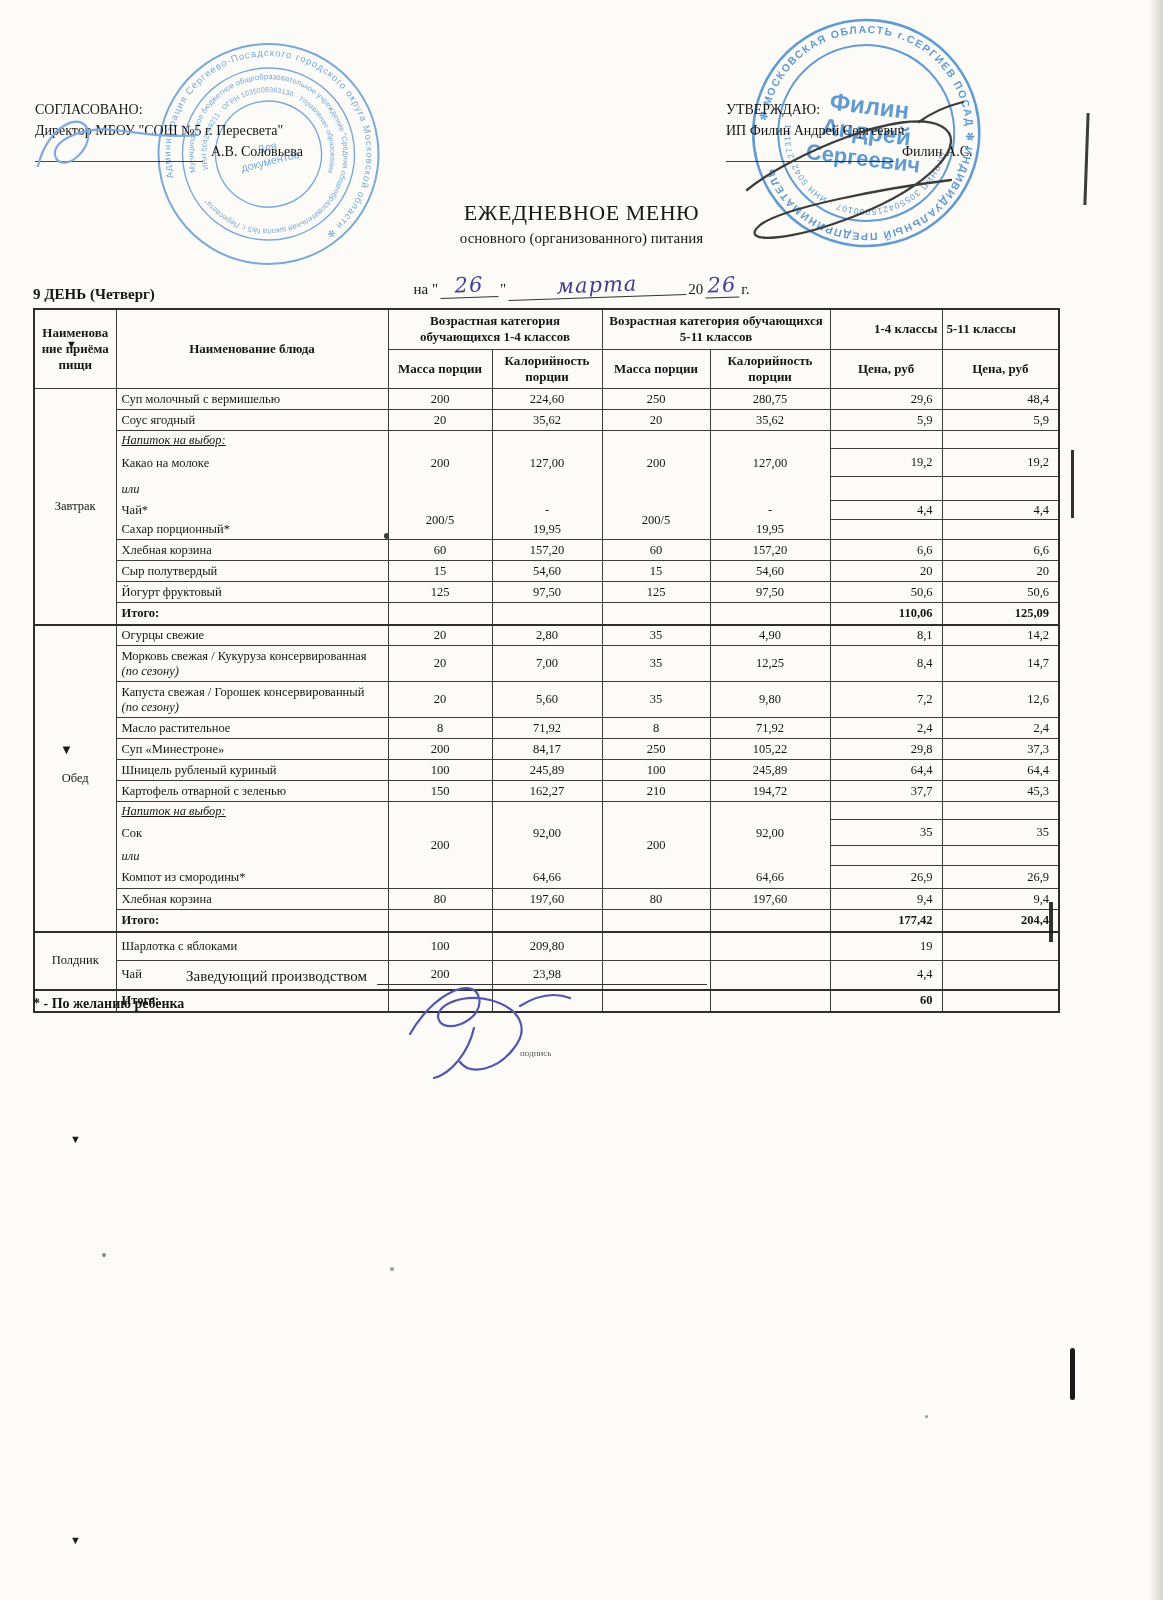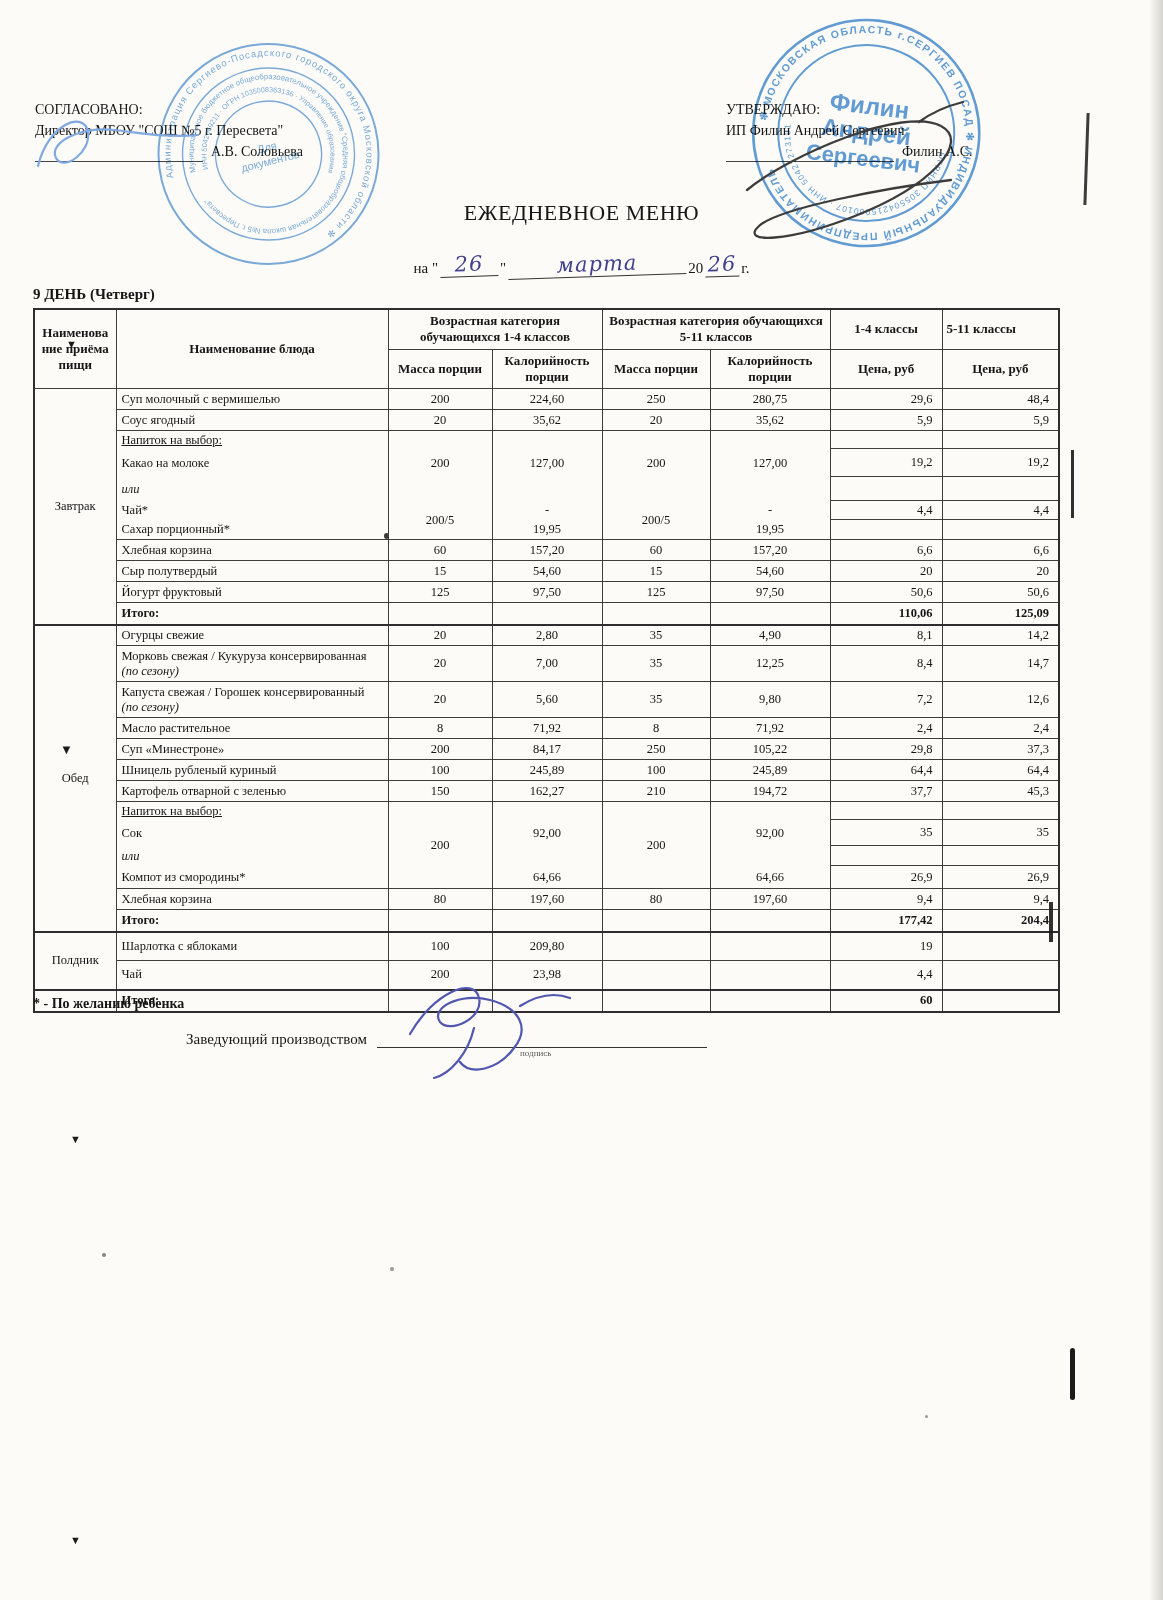--- a/index.html
+++ b/index.html
@@ -49,26 +49,26 @@
   tr.rh20 td { height:21px; }
   tr.rh28 td { height:29px; }
   tr.rh34 td { height:36px; }
   tr.rtotal td { height:22px;font-family:Liberation Serif, serif; }
   td.nopad { padding:0 !important; vertical-align:top; }
   .stack { display:flex; flex-direction:column; width:100%; }
   .stack > div { display:flex; align-items:center; justify-content:center; flex:none; }
   .stack.left > div { justify-content:flex-start; padding-left:5px; }
   .pstack > div { border-bottom:1px solid #3d3d3d; justify-content:flex-end; padding-right:9px; }
   .pstack > div:last-child { border-bottom:none; }
-  .drink-header { text-decoration:underline; }
+  .drink-header { font-style:italic; text-decoration:underline; }
   .ital { font-style:italic; }
 
   
   .footnote { position:absolute; left:33px; top:996px; font-size:14px; font-weight:bold; }
-  .manager-line { position:absolute; left:186px; top:1031px; font-size:15px; }
+  .manager-line { position:absolute; left:186px; top:968px; font-size:15px; }
   .manager-underline { display:inline-block; width:330px; border-bottom:1px solid #333; height:14px; vertical-align:bottom; margin-left:10px; }
   .sig-caption { position:absolute; left:520px; top:1048px; font-size:9px; color:#555; }
 
   
   .artifact { position:absolute; background:#1a1a1a; }
   .edge-shadow { position:absolute; right:0; top:0; width:14px; height:100%; background:linear-gradient(to right, rgba(0,0,0,0), rgba(110,110,100,.28)); }
   .ink-mark { position:absolute; color:#1a1a1a; font-size:11px; }
   .speck { position:absolute; background:#3a3a3a; border-radius:50%; }
 </style>
 </head>
@@ -129,20 +129,21 @@
   <svg class="sig-svg" style="left:26px; top:108px;" width="200" height="80" viewBox="0 0 200 80">
     <path d="M12,58 C22,16 58,2 62,24 C65,44 38,64 30,50 C22,34 56,18 88,22 C116,25 142,30 172,27" fill="none" stroke="#7fa9e0" stroke-width="2.2" stroke-linecap="round"></path>
   </svg>
 
   <svg class="sig-svg" style="left:733px; top:92px;" width="265" height="175" viewBox="0 0 265 175">
     <path d="M14,98 C58,62 172,14 208,34 C238,50 198,94 122,124 C56,150 6,152 26,134 C46,116 152,96 218,88 M186,30 C198,21 214,14 230,10" fill="none" stroke="#3c3c3c" stroke-width="2.3" stroke-linecap="round"></path>
   </svg>
 
   <div class="title-block">
     <div class="title-main">ЕЖЕДНЕВНОЕ МЕНЮ</div>
+    <div class="title-sub">основного (организованного) питания</div>
     <div class="date-line">
       <span>на "</span>
       <span class="u u-day hand">26</span>
       <span>"</span>
       <span class="u u-month hand">марта</span>
       <span>20</span>
       <span class="u u-year hand">26</span>
       <span>г.</span>
     </div>
   </div>
@@ -159,21 +160,21 @@
         <col style="width:120px">
         <col style="width:112px">
         <col style="width:117px">
     </colgroup>
     <tbody>
         <tr>
       <th rowspan="2" class="break-all">Наименование приёма пищи</th>
       <th rowspan="2">Наименование блюда</th>
       <th colspan="2">Возрастная категория обучающихся 1-4 классов</th>
       <th colspan="2">Возрастная категория обучающихся 5-11 классов</th>
-      <th style="text-align:center">1-4 классы</th>
+      <th style="text-align:right">1-4 классы</th>
       <th style="text-align:left">5-11 классы</th>
     </tr>
     <tr>
       <th>Масса порции</th>
       <th>Калорийность порции</th>
       <th>Масса порции</th>
       <th>Калорийность порции</th>
       <th>Цена, руб</th>
       <th>Цена, руб</th>
     </tr>

